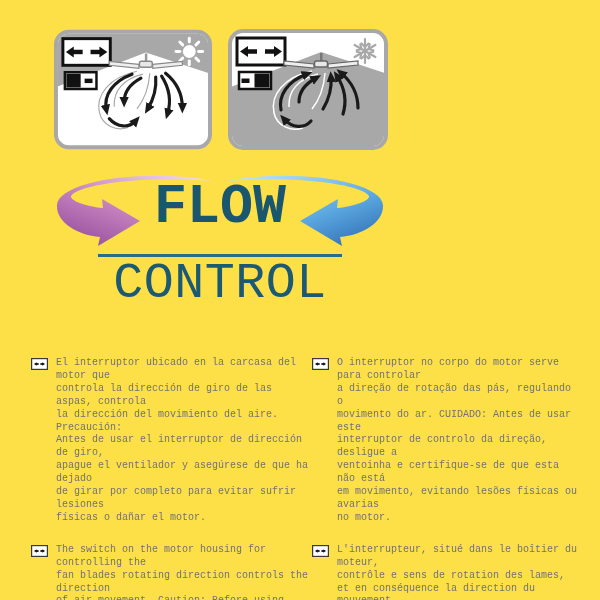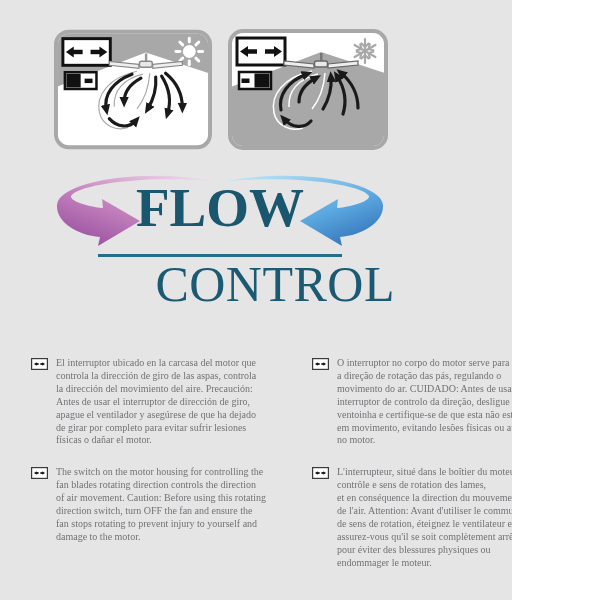--- a/index.html
+++ b/index.html
@@ -1,30 +1,30 @@
 <!DOCTYPE html>
 <html><head>
 <meta charset="utf-8">
 <style>
   html,body{margin:0;padding:0;}
-  .page{position:relative;width:512px;height:600px;background:#e5e5e5;overflow:hidden;
-        font-family:Liberation Serif, serif;}
+  .page{position:relative;width:600px;height:600px;background:#fde047;overflow:hidden;
+        font-family:Liberation Mono, monospace;}
 
   
   .panel{position:absolute;top:29px;}
   .panel.p1{left:54px;}
   .panel.p2{left:228px;}
 
   
   .logo{position:absolute;left:45px;top:175px;width:350px;height:140px;}
   .logo-arrows{position:absolute;left:0;top:0;width:350px;height:78px;}
   .logo-word1{position:absolute;left:0;right:0;top:4px;text-align:center;
               font-size:55px;line-height:58px;font-weight:bold;color:#1a576f;letter-spacing:0px;}
   .logo-divider{position:absolute;left:53px;top:79px;width:244px;height:3px;background:#266d88;}
-  .logo-word2{position:absolute;left:0;right:0;top:84px;text-align:right;
+  .logo-word2{position:absolute;left:0;right:0;top:84px;text-align:center;
               font-size:50px;line-height:50px;font-weight:400;color:#1c5a73;letter-spacing:0.5px;}
 
   
   .instructions{position:absolute;left:31px;top:357px;width:550px;
                 display:grid;grid-template-columns:281px 267px;grid-row-gap:19px;}
   .instr{display:flex;align-items:flex-start;}
   .instr-icon{flex:0 0 auto;margin:1px 8px 0 0;}
   .instr-text{font-size:10px;line-height:12.9px;color:#717275;white-space:pre-line;}
 </style>
 </head>

